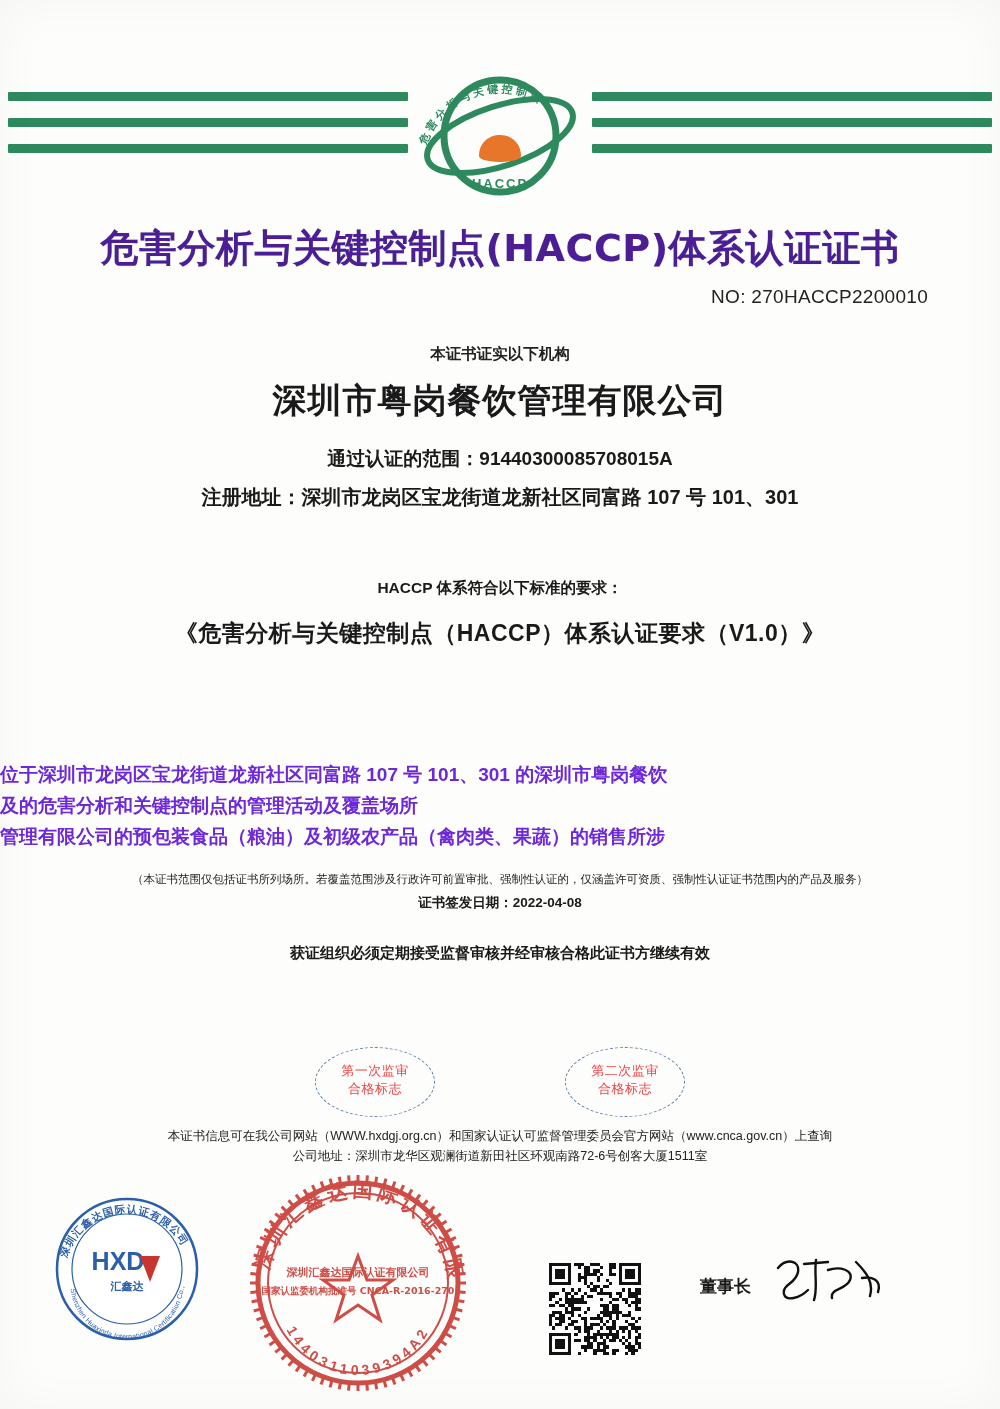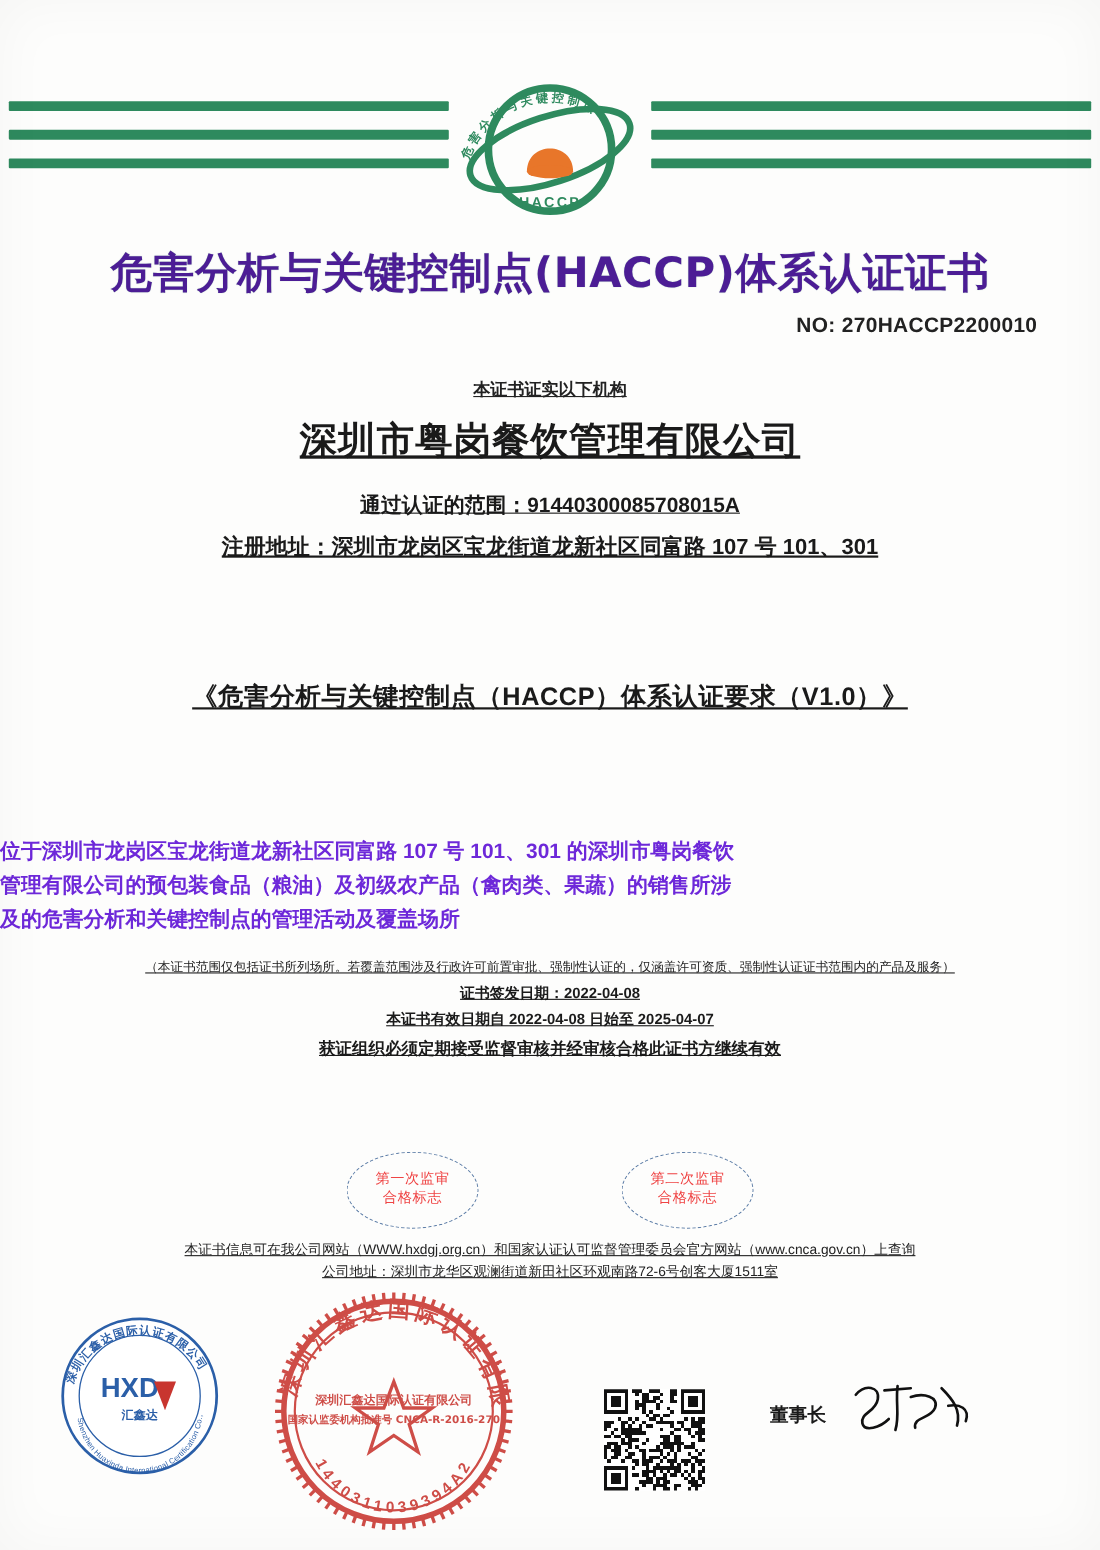--- a/index.html
+++ b/index.html
@@ -73,34 +73,33 @@
     font-size: 38px;
     font-weight: bold;
     letter-spacing: 0.5px;
     color: #4c1d95;
     line-height: 1.2;
     text-shadow: 0 0 1px rgba(46,138,94,0.4);
   }
   .cert-no {
     margin-top: 14px;
     text-align: right;
-    padding-right: 57px;
+    padding-right: 72px;
     font-size: 19px;
-    font-weight: bold;
+    font-weight: normal;
     color: #222;
     letter-spacing: 0.3px;
   }
 
   
   .center-line {
     text-align: center;
     width: 1000px;
     position: absolute;
     left: 0;
-    text-decoration: underline;
   }
   .l-certify { top: 344px; font-size: 15.5px; font-weight: bold; color: #222; }
   .l-company {
     top: 378px;
     font-size: 34px;
     font-weight: bold;
     color: #1a1a1a;
     letter-spacing: 1px;
   }
   .l-credit { top: 446px; font-size: 19px; font-weight: bold; }
@@ -247,31 +246,31 @@
   <div class="title-wrap">
     <div class="main-title">危害分析与关键控制点(HACCP)体系认证证书</div>
     <div class="cert-no">NO: 270HACCP2200010</div>
   </div>
 
   <div class="center-line l-certify">本证书证实以下机构</div>
   <div class="center-line l-company">深圳市粤岗餐饮管理有限公司</div>
   <div class="center-line l-credit">通过认证的范围：91440300085708015A</div>
   <div class="center-line l-address">注册地址：深圳市龙岗区宝龙街道龙新社区同富路 107 号 101、301</div>
 
+  <div class="center-line l-standard-intro">HACCP 体系符合以下标准的要求：</div>
   <div class="center-line l-standard">《危害分析与关键控制点（HACCP）体系认证要求（V1.0）》</div>
 
   <div class="scope-body">
     <div>位于深圳市龙岗区宝龙街道龙新社区同富路 107 号 101、301 的深圳市粤岗餐饮</div>
+    <div>及的危害分析和关键控制点的管理活动及覆盖场所</div>
     <div>管理有限公司的预包装食品（粮油）及初级农产品（禽肉类、果蔬）的销售所涉</div>
-    <div>及的危害分析和关键控制点的管理活动及覆盖场所</div>
   </div>
 
   <div class="center-line l-note">（本证书范围仅包括证书所列场所。若覆盖范围涉及行政许可前置审批、强制性认证的，仅涵盖许可资质、强制性认证证书范围内的产品及服务）</div>
   <div class="center-line l-issue">证书签发日期：2022-04-08</div>
-  <div class="center-line l-valid">本证书有效日期自 2022-04-08 日始至 2025-04-07</div>
   <div class="center-line l-surv">获证组织必须定期接受监督审核并经审核合格此证书方继续有效</div>
 
   <div class="stamp-circle stamp-1">
     <div>第一次监审</div>
     <div>合格标志</div>
   </div>
   <div class="stamp-circle stamp-2">
     <div>第二次监审</div>
     <div>合格标志</div>
   </div>

